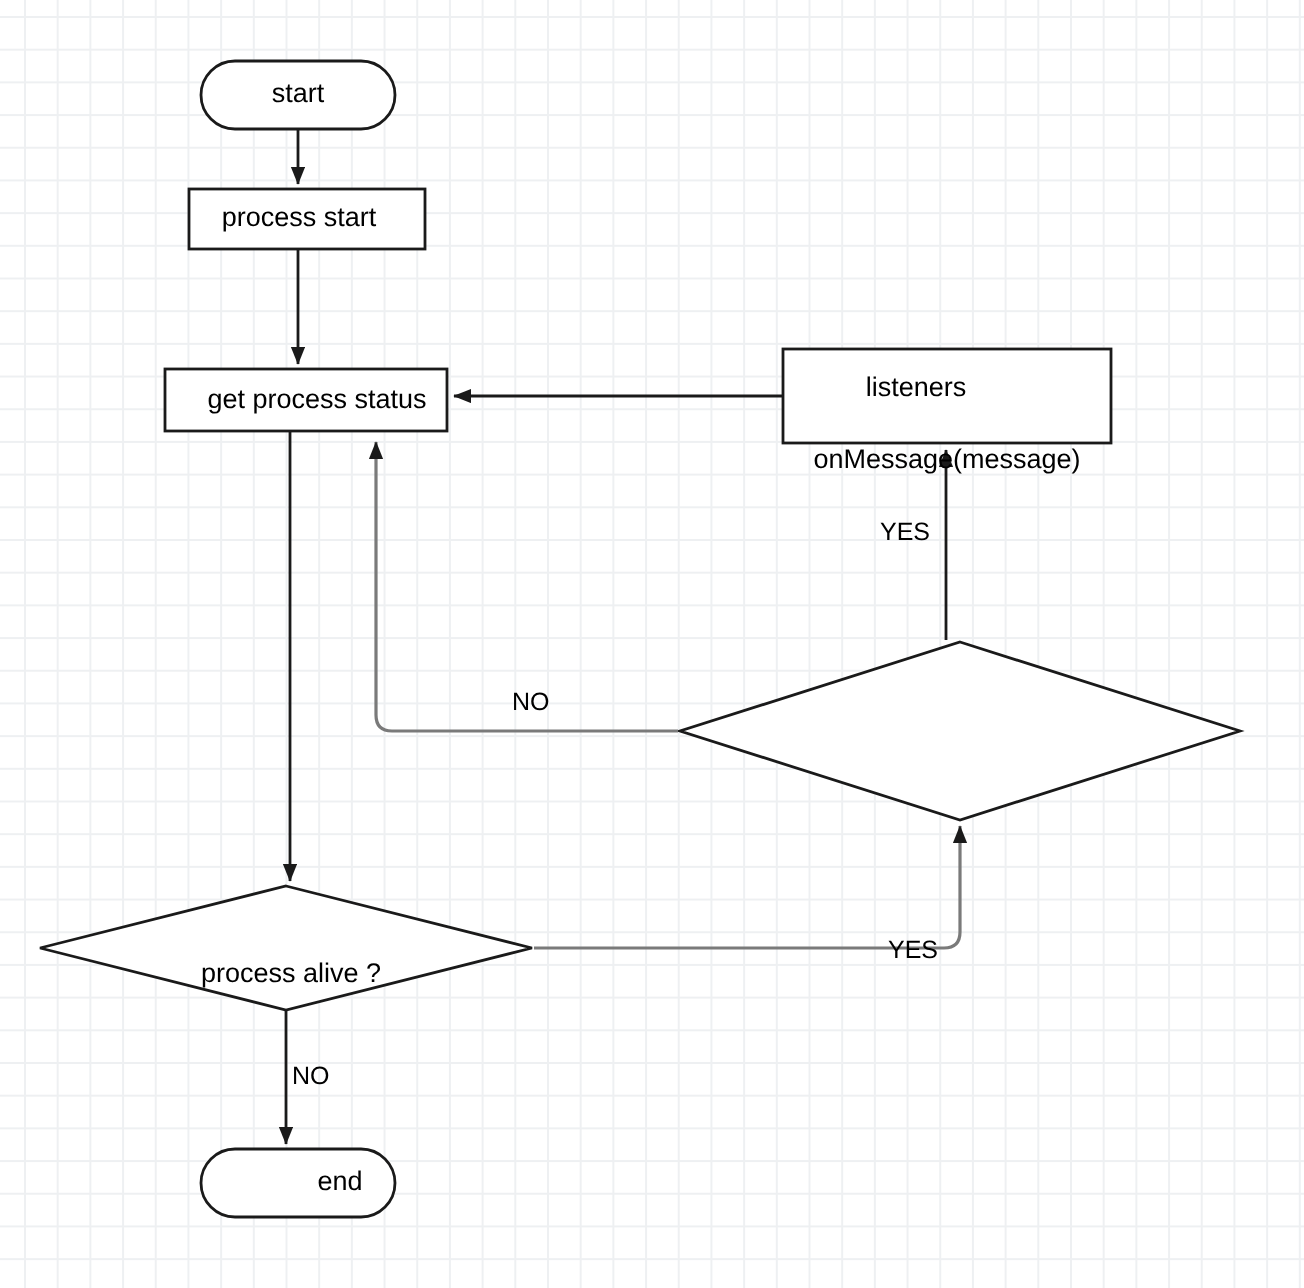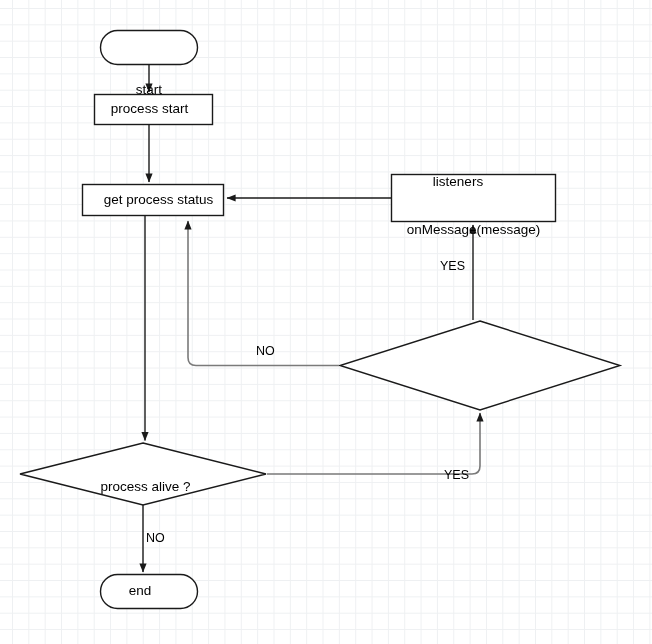--- a/index.html
+++ b/index.html
@@ -84,33 +84,33 @@
 
     <path d="M473,320 L473,225" fill="none" stroke="#1a1a1a" stroke-width="1.4" marker-end="url(#arrow-black)"></path>
 
     <path d="M339,365.5 L196,365.5 Q188,365.5 188,357.5 L188,221" fill="none" stroke="#7a7a7a" stroke-width="1.6" marker-end="url(#arrow-black-gray)"></path>
 
     <path d="M267,474 L472,474 Q480,474 480,466 L480,413" fill="none" stroke="#7a7a7a" stroke-width="1.6" marker-end="url(#arrow-black-gray)"></path>
 
     <path d="M143,505 L143,572" fill="none" stroke="#1a1a1a" stroke-width="1.4" marker-end="url(#arrow-black)"></path>
   </svg>
 
-  <div class="node-label" style="left:100px; top:39px; width:98px;margin-top:43px;">start</div>
+  <div class="node-label" style="left:100px; top:39px; width:98px;">start</div>
 
   <div class="node-label" style="left:94px; top:101px; width:111px;">process start</div>
 
   <div class="node-label" style="left:82px; top:192px; width:153px;">get process status</div>
 
-  <div class="node-label" style="left:391px; top:174px; width:134px;">listeners</div>
+  <div class="node-label" style="left:391px; top:186px; width:134px;">listeners</div>
   <div class="node-label" style="left:391px; top:198px; width:165px;margin-top:24px;">onMessage(message)</div>
 
 
   <div class="node-label" style="left:68px; top:467px; width:155px;margin-top:12px;">process alive ?</div>
 
-  <div class="node-label" style="left:100px; top:583px; width:80px;">end</div>
+  <div class="node-label" style="left:100px; top:583px; width:80px;padding-left:30px;">end</div>
 
   <div class="edge-label" style="left:440px; top:259px;">YES</div>
 
   <div class="edge-label" style="left:256px; top:344px;">NO</div>
 
   <div class="edge-label" style="left:444px; top:468px;">YES</div>
 
   <div class="edge-label" style="left:146px; top:531px;">NO</div>
 
 </div>

